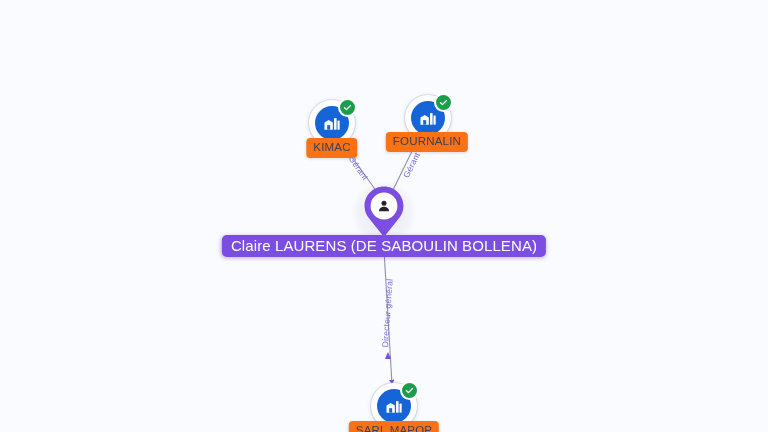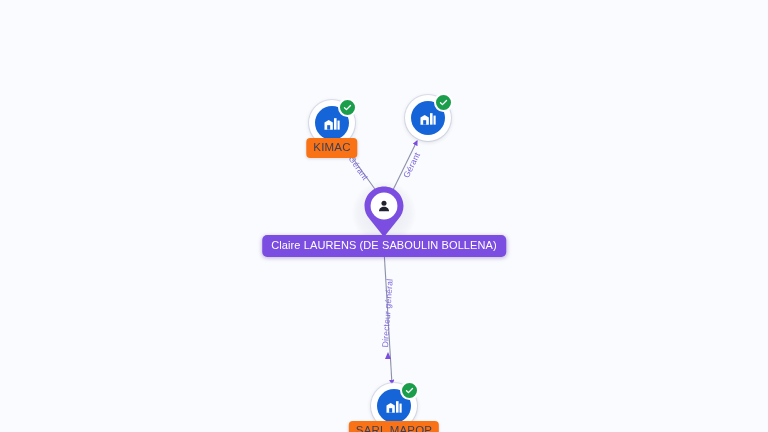--- a/index.html
+++ b/index.html
@@ -138,21 +138,21 @@
     line-height: 15px;
     padding: 2px 7px 3px 7px;
     border-radius: 4px;
     box-shadow: 0 1px 3px rgba(40, 50, 90, 0.16);
     letter-spacing: 0.2px;
   }
 
   .node-label.primary {
     background: #7b4de0;
     color: #ffffff;
-    font-size: 11px;
+    font-size: 15px;
     line-height: 15px;
     padding: 3px 9px 4px 9px;
     border-radius: 5px;
     box-shadow: 0 1px 4px rgba(70, 40, 150, 0.35);
     letter-spacing: 0.1px;
   }
 
   
   .edge-label {
     position: absolute;
@@ -218,20 +218,21 @@
         <path d="M18.6 20V9.1h2.6V20z" fill="#ffffff"></path>
         <path d="M6.2 14.6h3.6v5.4H6.2z" fill="#1565d8"></path>
       </svg>
     </div>
     <div class="verified-badge">
       <svg viewBox="0 0 24 24" xmlns="http://www.w3.org/2000/svg">
         <path d="M4 12.5l5.2 5.2L20 6.9" fill="none" stroke="#ffffff" stroke-width="3.6" stroke-linecap="round" stroke-linejoin="round"></path>
       </svg>
     </div>
   </div>
+  <div class="node-label" style="left:427px; top:132px;">FOURNALIN</div>
 
   <div class="person-node" style="left:384px; top:212px;">
     <div class="halo"></div>
     <div class="pin">
       <svg viewBox="0 0 44 54" xmlns="http://www.w3.org/2000/svg">
         <path d="M22 1.5C11.2 1.5 2.5 10.2 2.5 21c0 4.9 1.9 9.3 4.9 12.7L22 52l14.6-18.3c3-3.4 4.9-7.8 4.9-12.7 0-10.8-8.7-19.5-19.5-19.5z" fill="#7b4de0"></path>
         <circle cx="22" cy="21" r="13.4" fill="#ffffff"></circle>
       </svg>
     </div>
     <div class="avatar">

